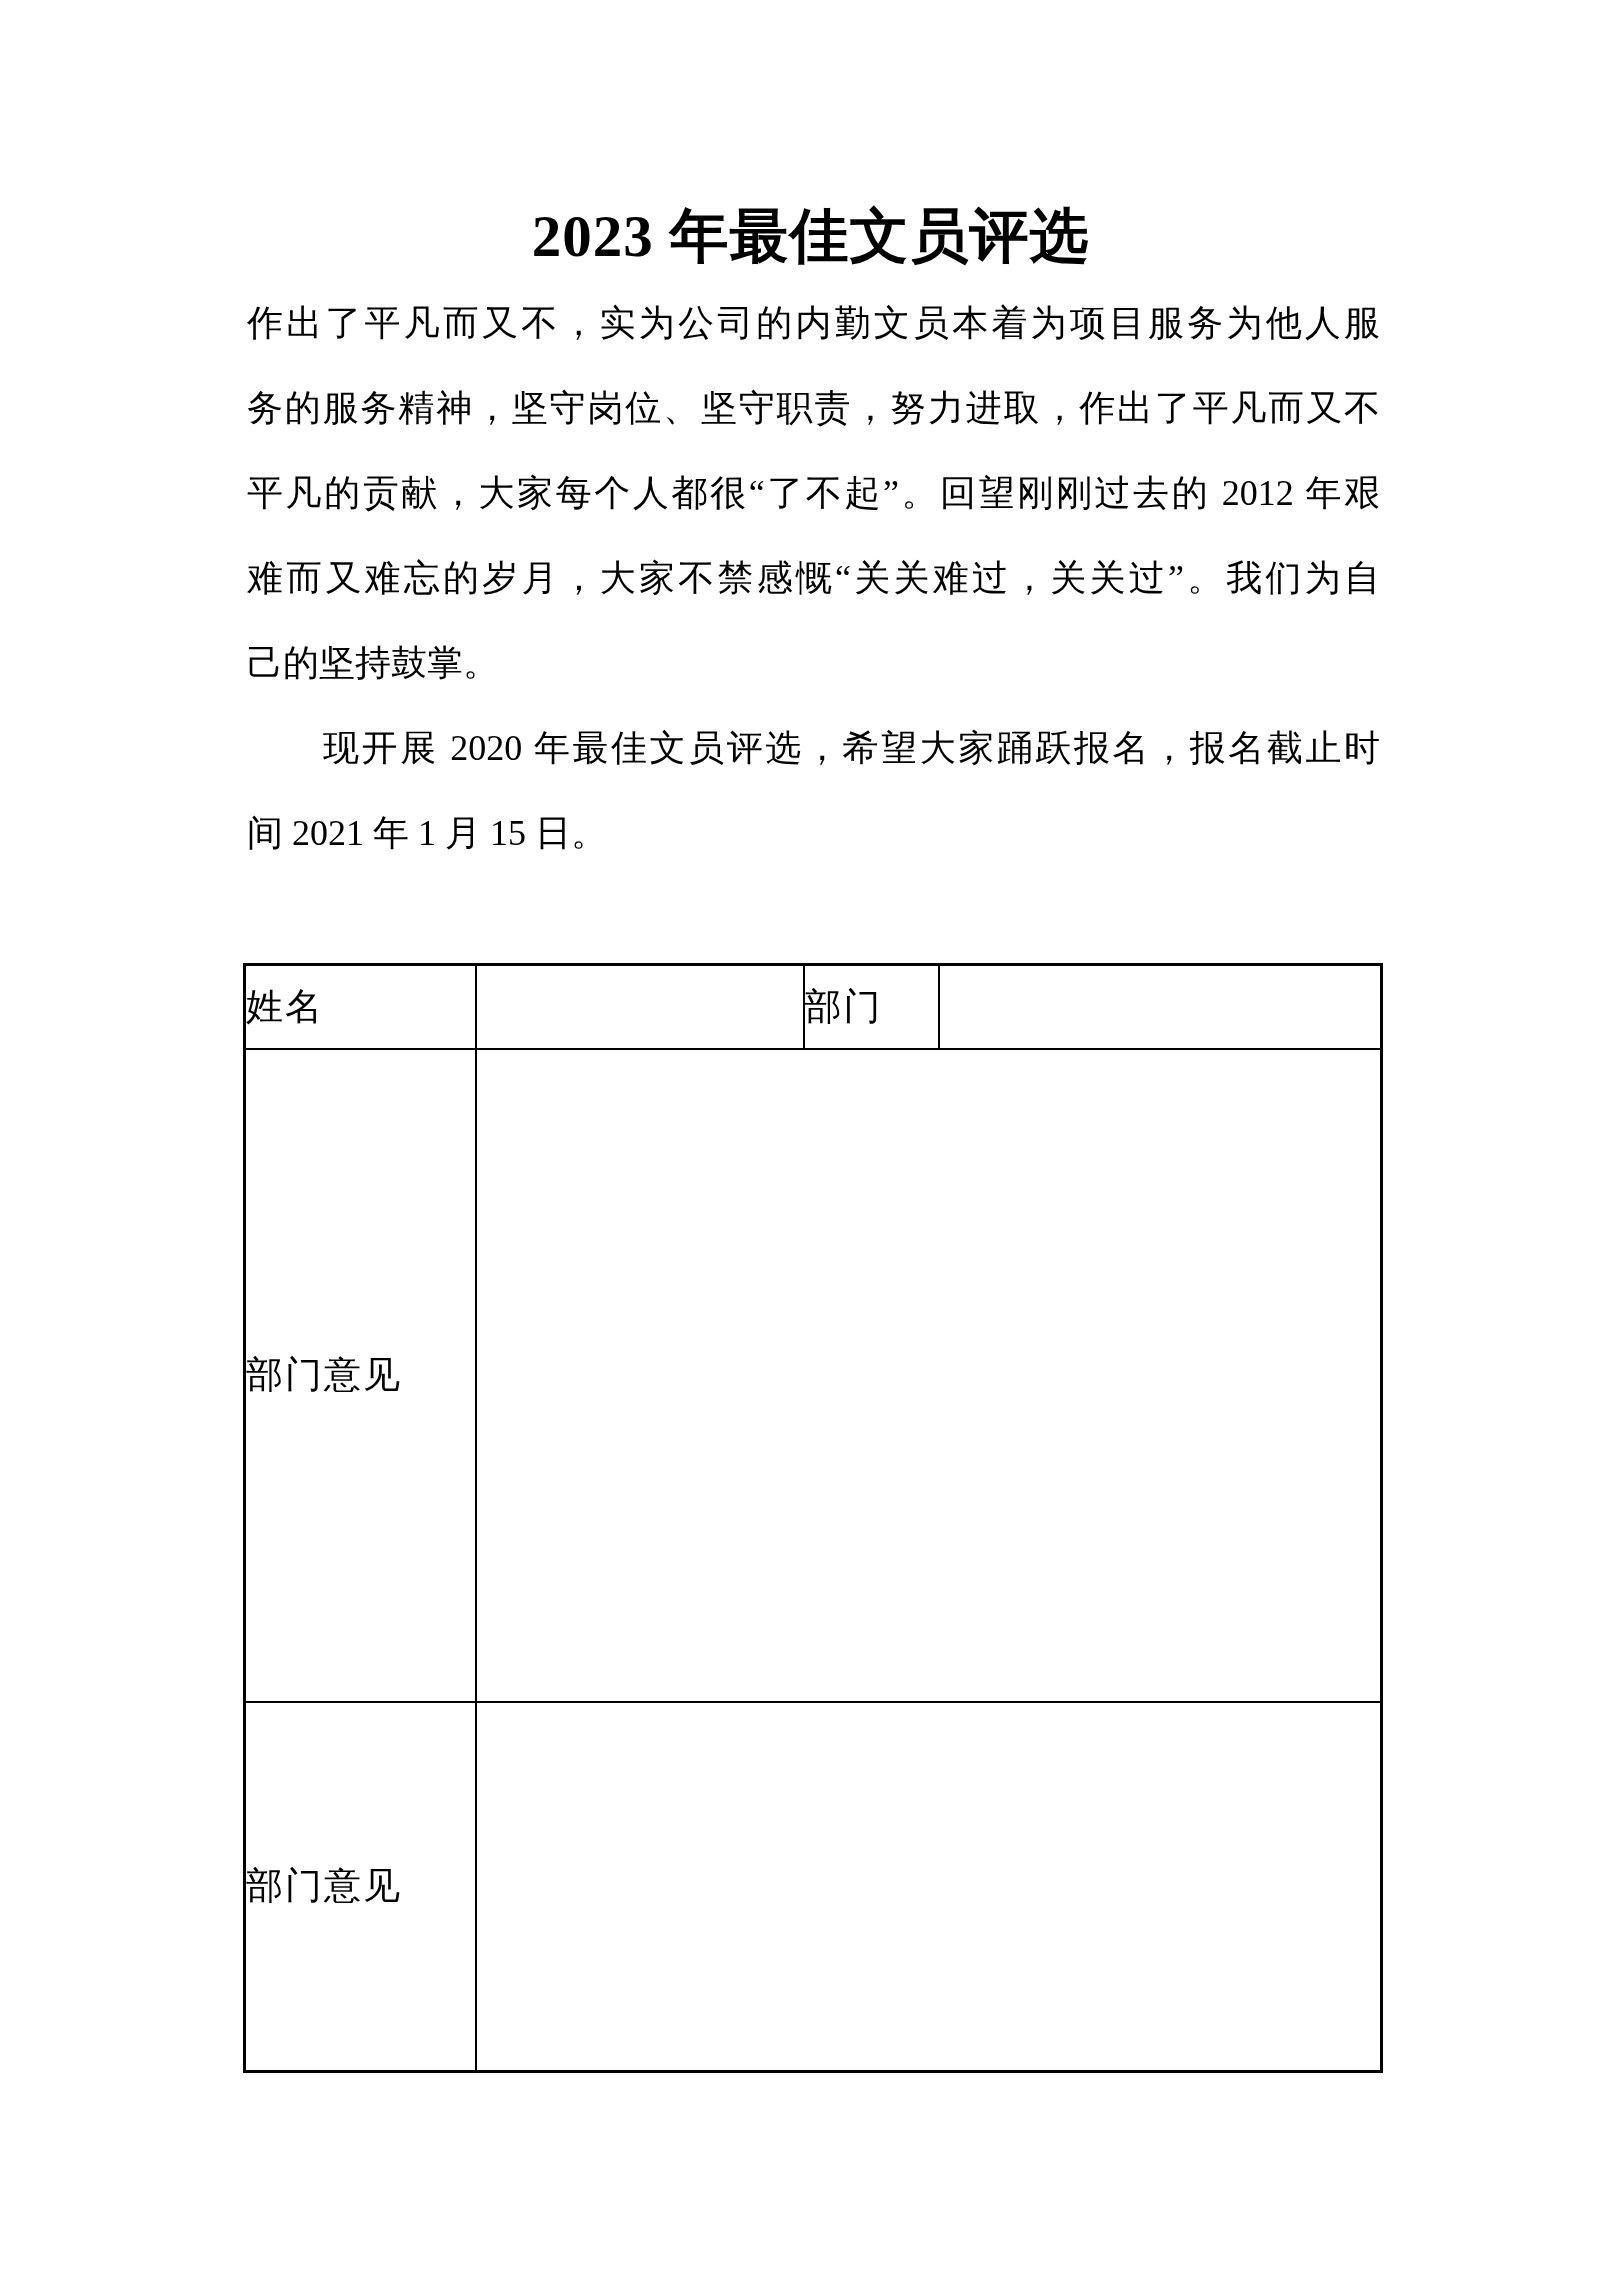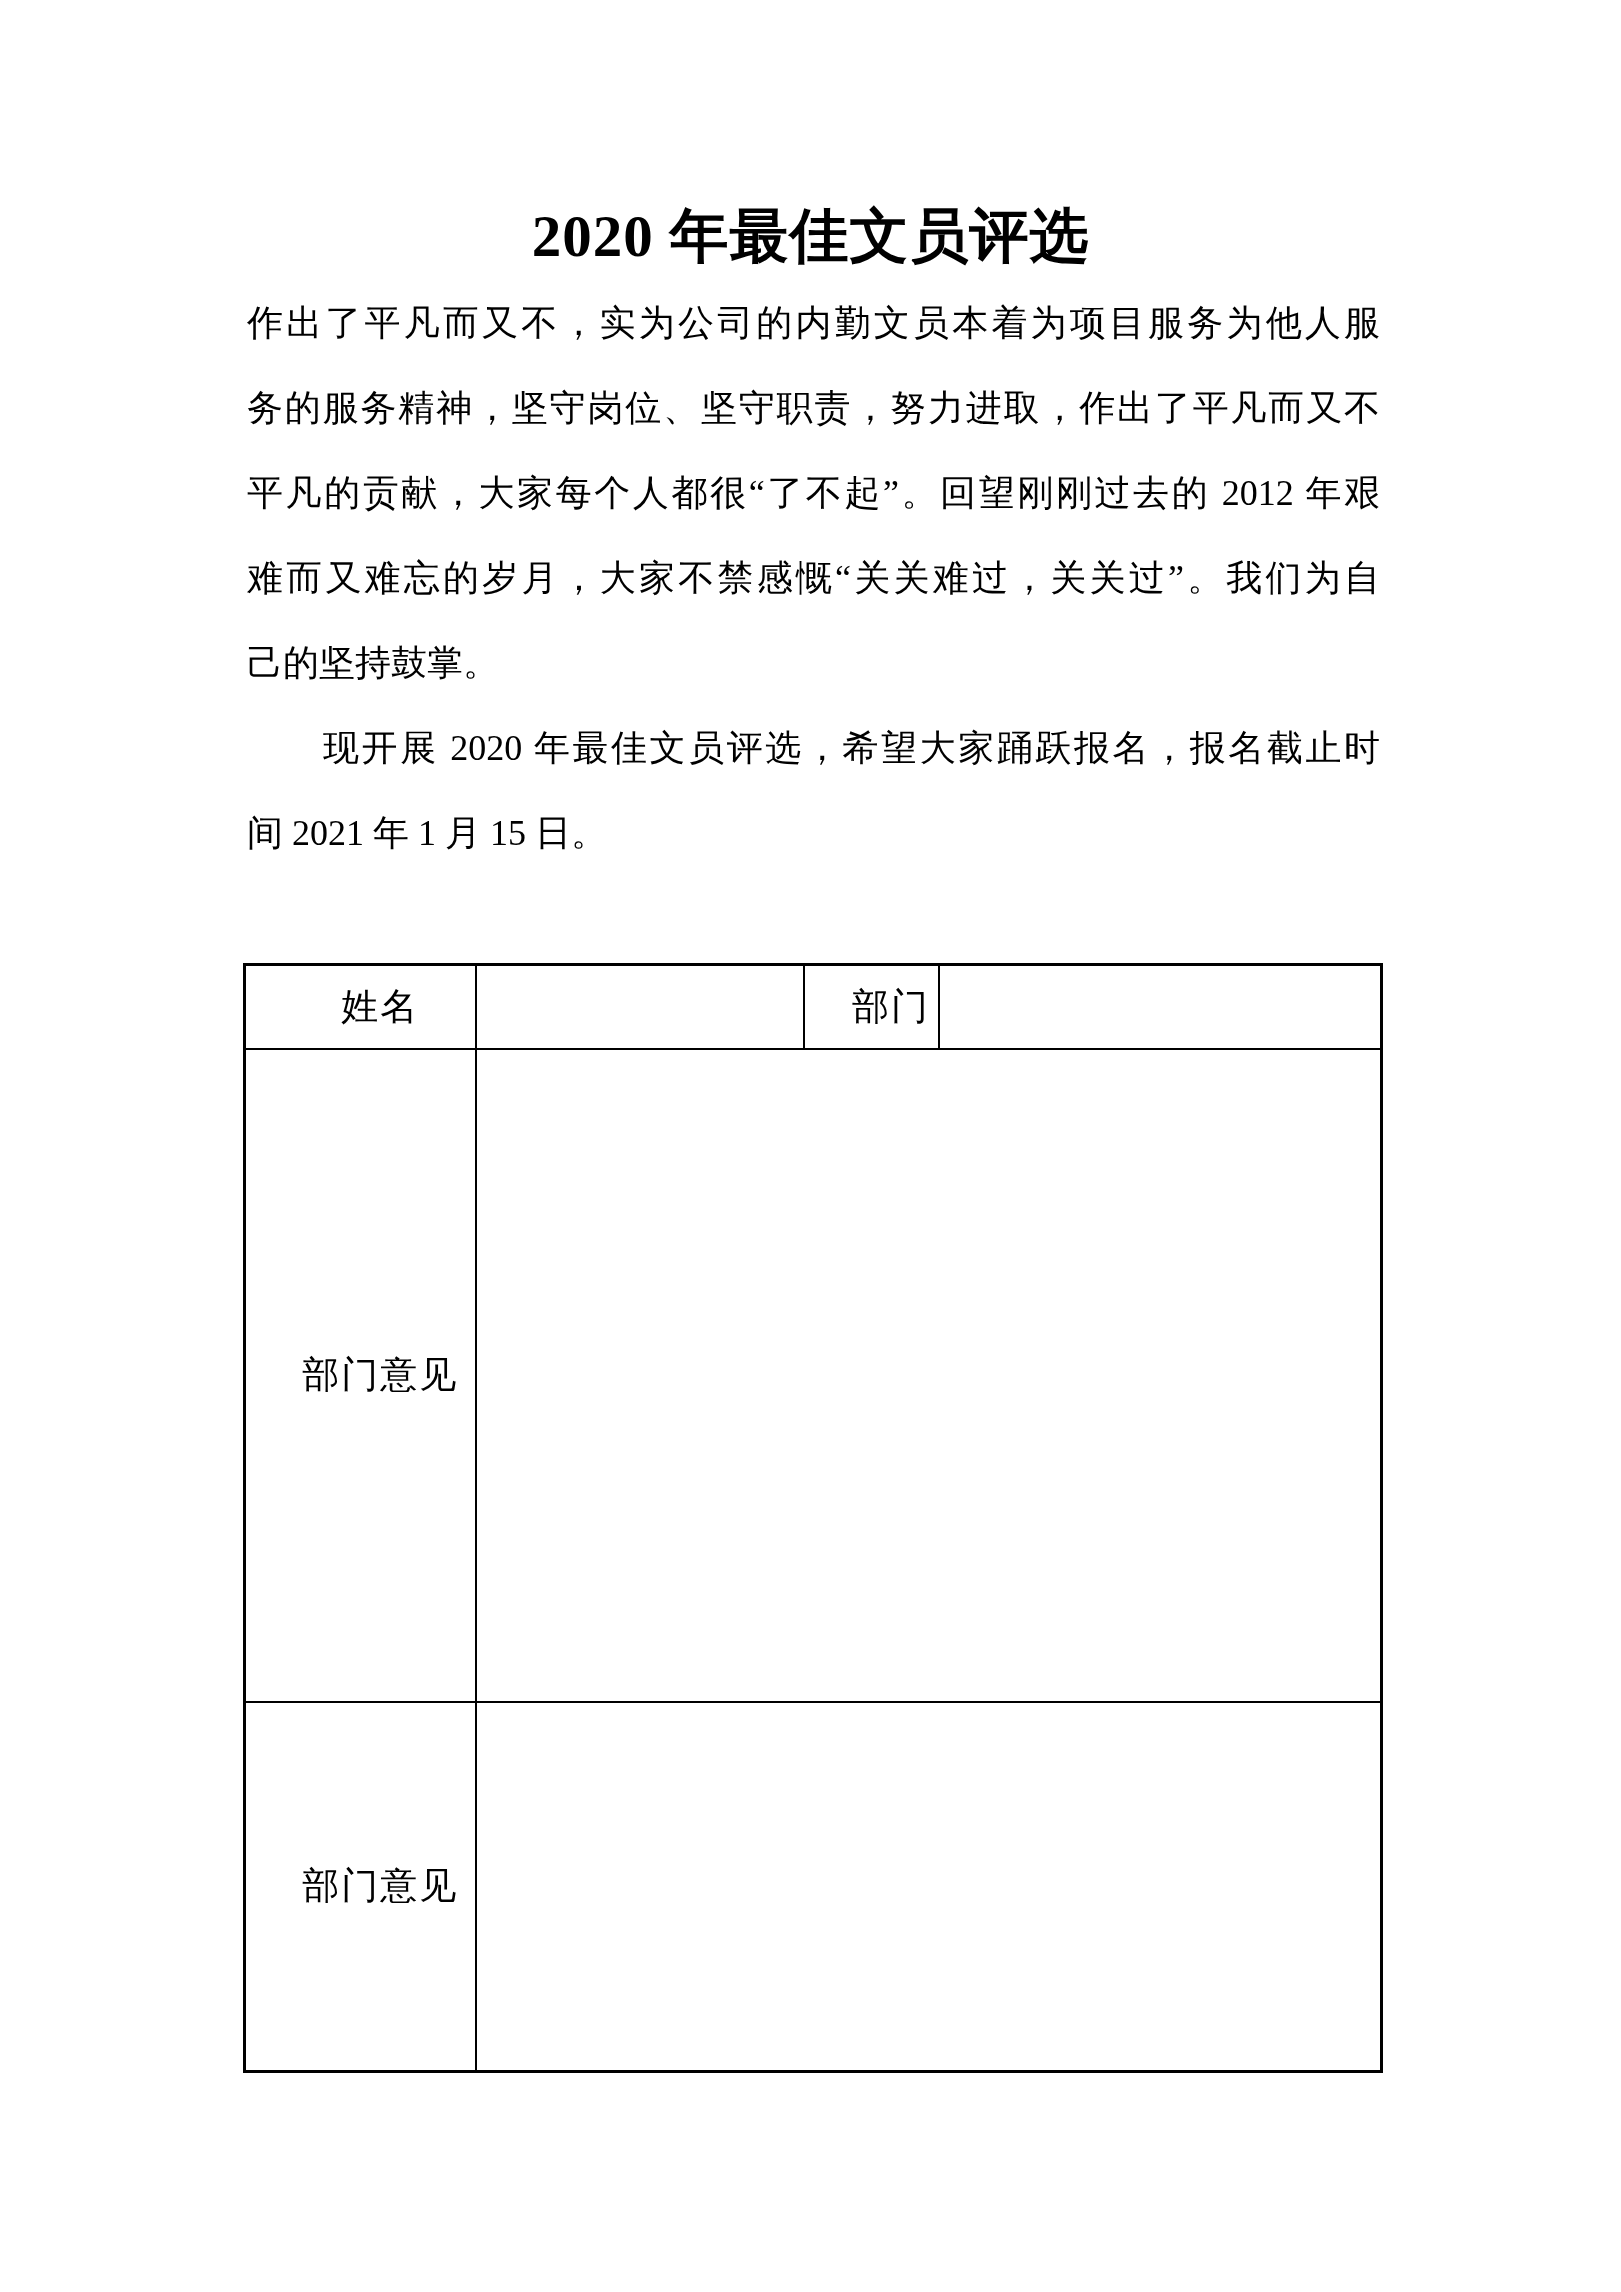--- a/index.html
+++ b/index.html
@@ -63,38 +63,37 @@
     table-layout: fixed;
     border: 3.9px solid #000000;
   }
   .form-table td {
     border: 2.9px solid #000000;
     padding: 0;
     font-size: 37px;
     background: #ffffff;
   }
   .form-table td.label-cell {
-    text-align: center;
+    text-align: left;
     vertical-align: middle;
     letter-spacing: 2px;
-    padding-left: 40px;
   }
   .form-table td.value-cell {
     vertical-align: top;
   }
   .row-header    { height: 84px;  }
   .row-deeds     { height: 653px; }
   .row-opinion   { height: 370px; }
 </style>
 </head>
 <body>
 
 <div class="page">
 
-  <h1 class="doc-title">2020 年最佳文员评选</h1>
+  <h1 class="doc-title">2023 年最佳文员评选</h1>
 
   <div class="body-text">
     <div class="para">
       <div class="line">作出了平凡而又不，实为公司的内勤文员本着为项目服务为他人服</div>
       <div class="line">务的服务精神，坚守岗位、坚守职责，努力进取，作出了平凡而又不</div>
       <div class="line">平凡的贡献，大家每个人都很“了不起”。回望刚刚过去的 2012 年艰</div>
       <div class="line">难而又难忘的岁月，大家不禁感慨“关关难过，关关过”。我们为自</div>
       <div class="line last">己的坚持鼓掌。</div>
     </div>
     <div class="para">

